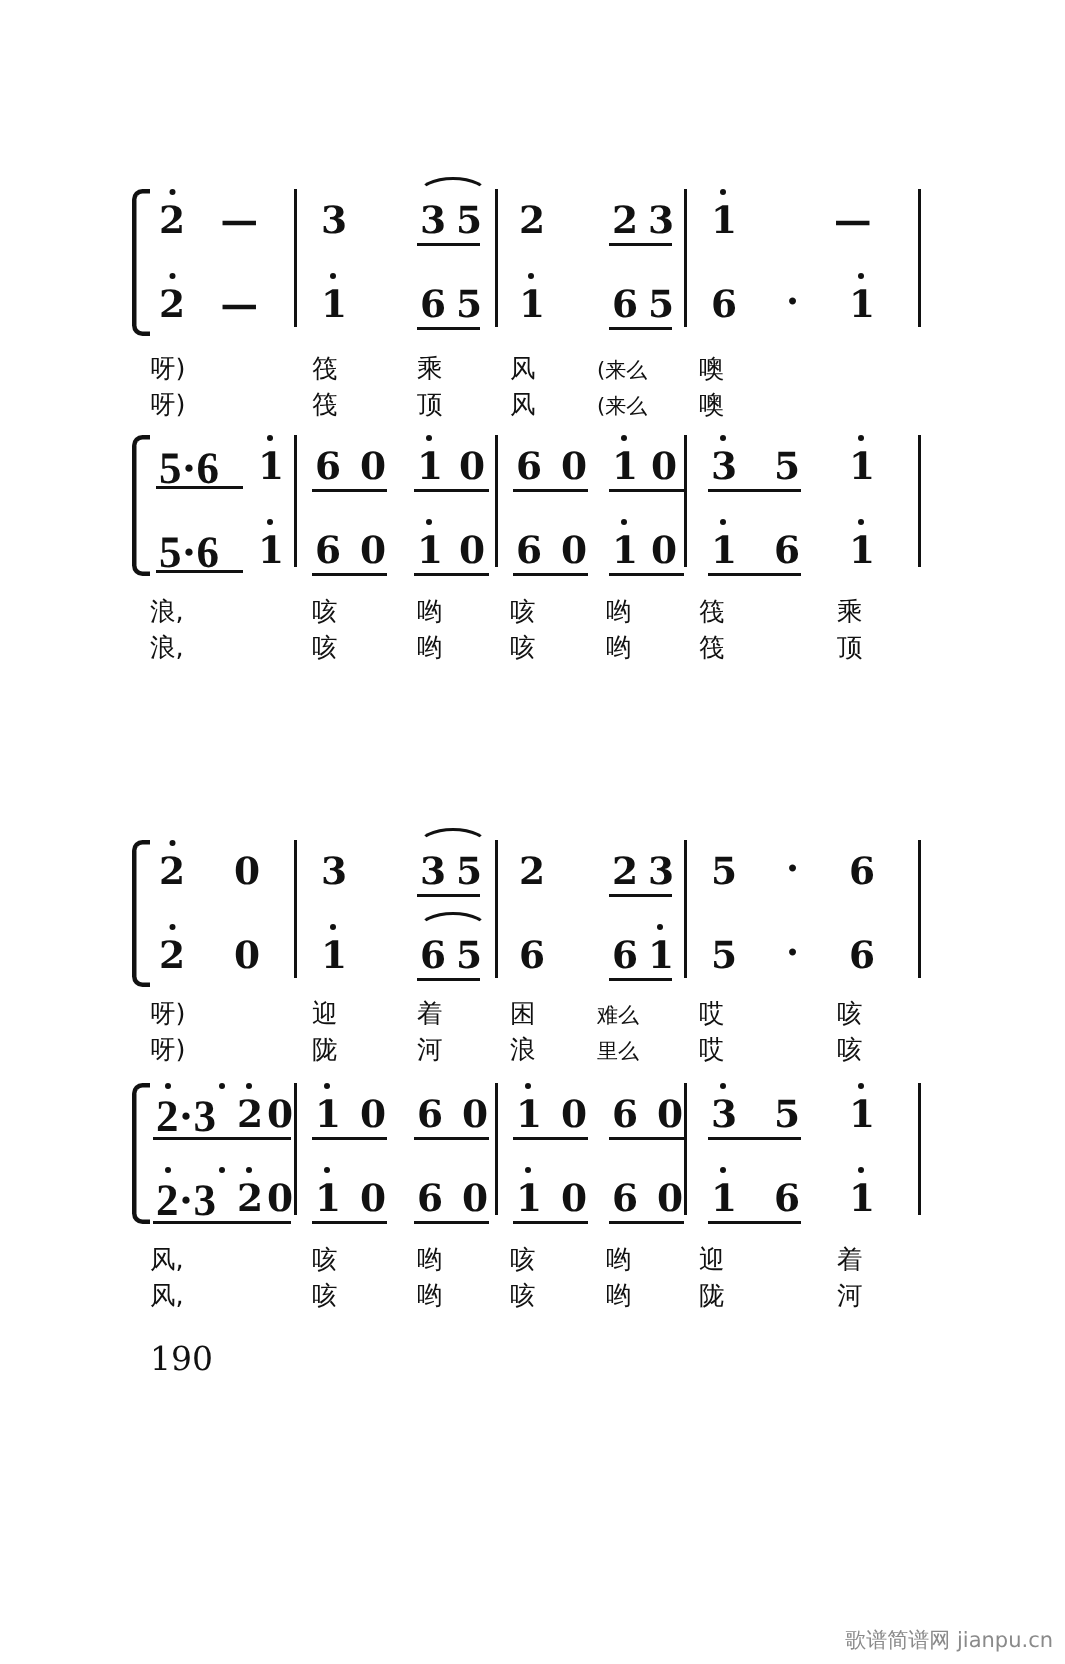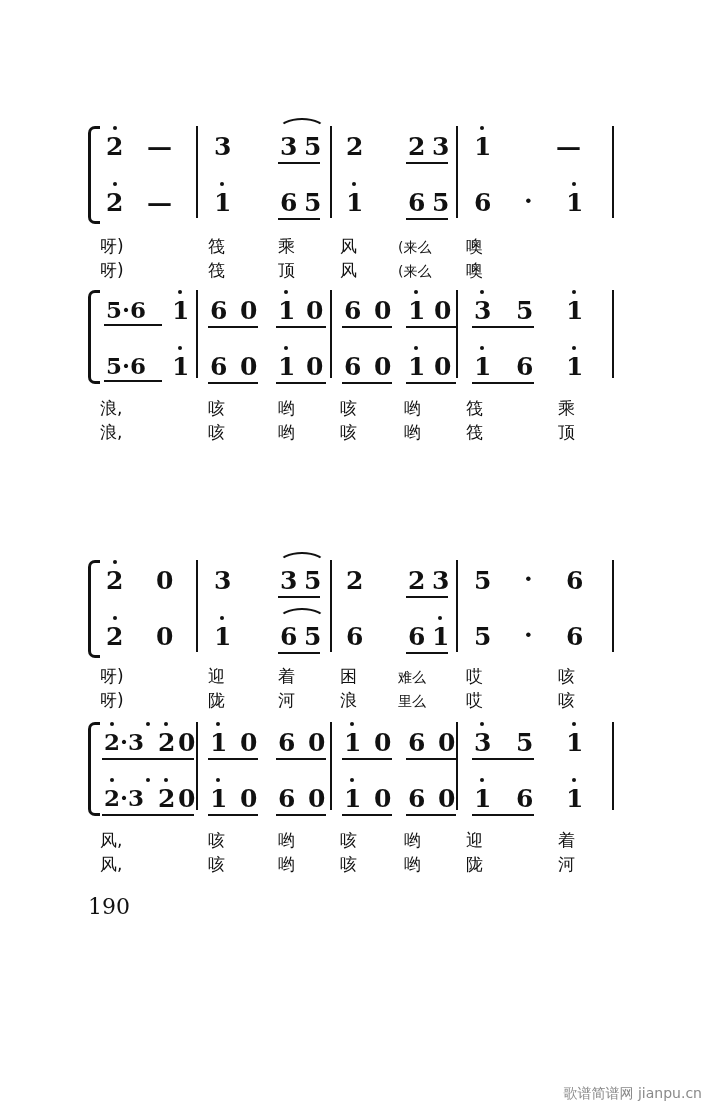--- a/index.html
+++ b/index.html
@@ -29,21 +29,22 @@
   }
 
   
   .num {
     font-family: "DejaVu Serif", serif;
     font-size: 25px;
     font-weight: 700;
     color: #111;
   }
   .num.sm {
-    font-size: 23px;
+    font-size: 30px;
+    font-family: Liberation Serif, serif;
   }
   
   .lyr {
     font-family: "DejaVu Sans", sans-serif;
     font-size: 17px;
     color: #111;
   }
   .lyr.sm { font-size: 14px; }
 
   
@@ -394,17 +395,17 @@
   <div class="g lyr" style="left:340px; top:832px;">咳</div>
   <div class="g lyr" style="left:340px; top:856px;">咳</div>
   <div class="g lyr" style="left:404px; top:832px;">哟</div>
   <div class="g lyr" style="left:404px; top:856px;">哟</div>
 
   <div class="g lyr" style="left:466px; top:832px;">迎</div>
   <div class="g lyr" style="left:466px; top:856px;">陇</div>
   <div class="g lyr" style="left:558px; top:832px;">着</div>
   <div class="g lyr" style="left:558px; top:856px;">河</div>
 
-  <div class="pagenum" style="left:88px; top:894px;">190</div>
+  <div class="pagenum" style="left:100px; top:894px;">190</div>
 
   <div class="watermark">歌谱简谱网 jianpu.cn</div>
 
 </div>
 
 </body></html>

